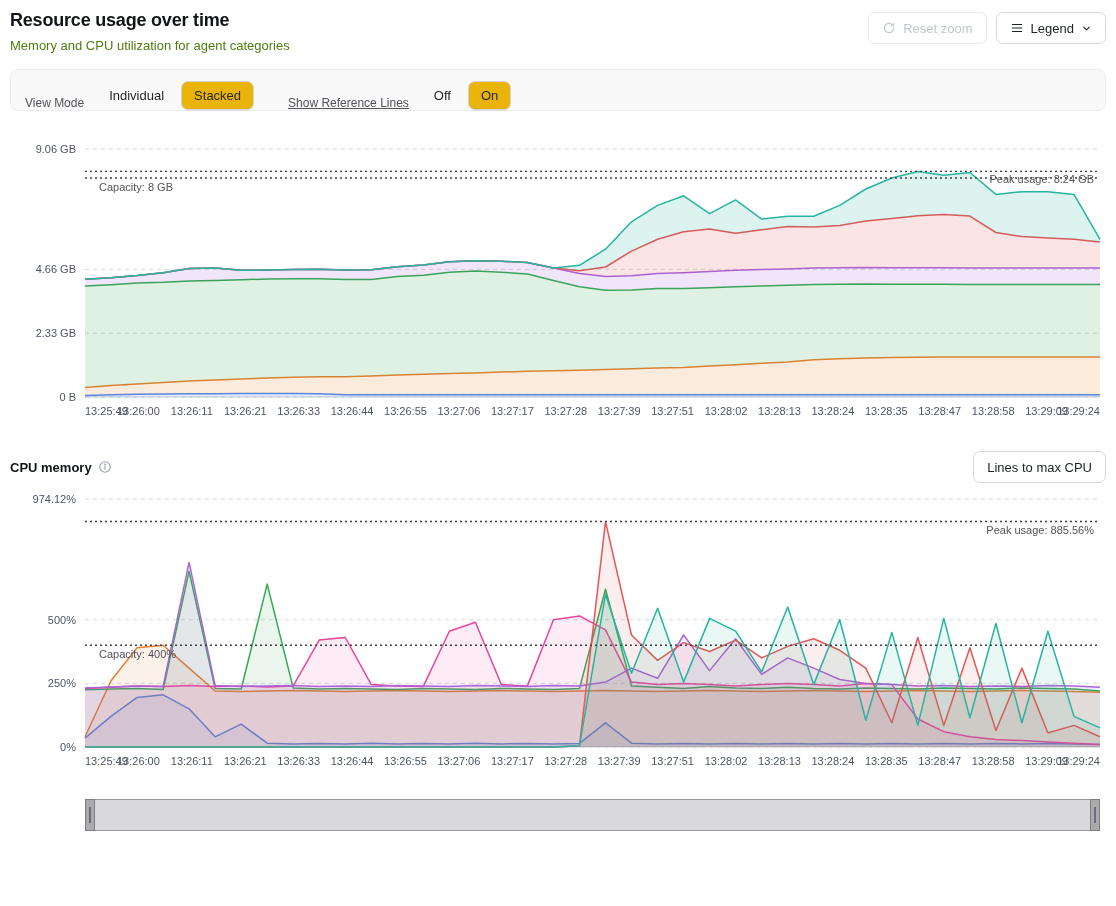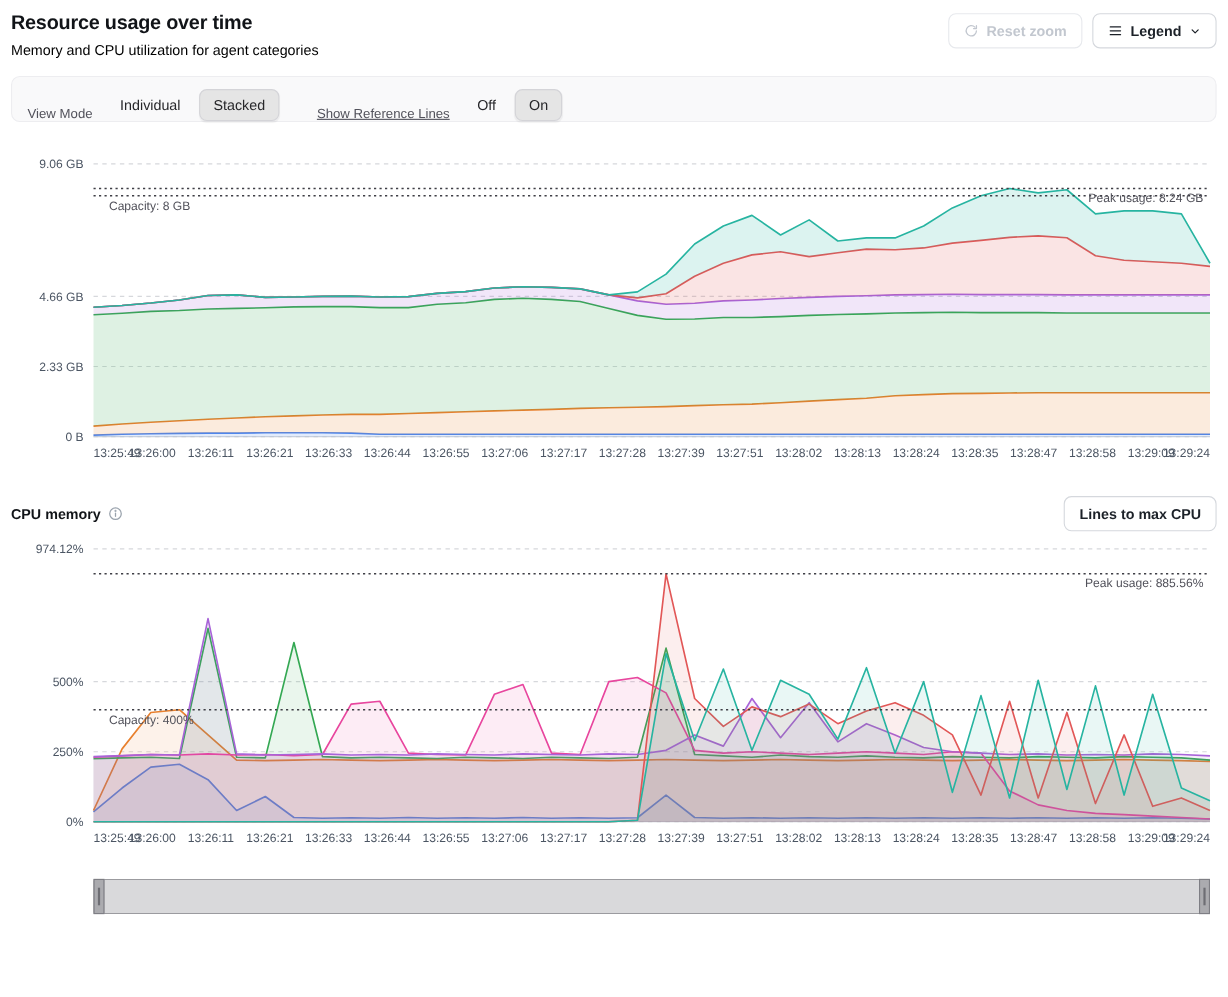--- a/index.html
+++ b/index.html
@@ -7,43 +7,43 @@
   body {
     width: 1116px; height: 906px; overflow: hidden;
     background: #ffffff; color: #111418;
     font-family: "Liberation Sans", sans-serif;
   }
   .page { padding: 8px 10px 0 10px; }
 
   
   .topbar { display: flex; justify-content: space-between; align-items: flex-start; }
   .title { font-size: 18px; font-weight: 700; margin: 2px 0 7px 0; letter-spacing: -0.2px; }
-  .subtitle { font-size: 13px; color: #000000; margin: 0; }
+  .subtitle { font-size: 13px; color: #4d7c0f; margin: 0; }
   .header-actions { display: flex; gap: 9px; padding-top: 4px; }
   .btn {
     display: inline-flex; align-items: center; gap: 7px;
     background: #fff; border: 1px solid #d5d8dd; border-radius: 7px;
-    padding: 0 13px; height: 32px; font-size: 13px; font-weight: 700;
+    padding: 0 13px; height: 32px; font-size: 13px; font-weight: 400;
     color: #1c2128; cursor: pointer; font-family: inherit; white-space: nowrap;
   }
   .btn-disabled { color: #c2c7cf; border-color: #e7e9ed; }
   .btn svg { flex: 0 0 auto; }
 
   
   .controls {
     margin-top: 16px; height: 42px;
     background: #f9f9fa; border: 1px solid #ededf0; border-radius: 8px;
     display: flex; align-items: flex-end; gap: 4px; padding: 0 14px;
   }
   .ctl-label { font-size: 12px; color: #52525b; margin-right: 8px; }
   .seg {
     border: 1px solid transparent; background: transparent; font-family: inherit;
     font-size: 13px; color: #27272a; padding: 6px 12px; border-radius: 7px; cursor: pointer;
   }
-  .seg-active { background: #e5e5e5; border-color: #d4d4d8; box-shadow: 0 1px 1px rgba(0,0,0,0.05); }
+  .seg-active { background: #eab308; border-color: #d4d4d8; box-shadow: 0 1px 1px rgba(0,0,0,0.05); }
   .gap-left { margin-left: 30px; text-decoration: underline; }
 
   
   .chart-section { margin-top: 28px; }
   .section-head { display: flex; justify-content: space-between; align-items: center; height: 32px; }
   .section-title-wrap { display: flex; align-items: center; gap: 6px; }
   .section-title { font-size: 13px; font-weight: 700; margin: 0; }
   .info-btn { display: inline-flex; align-items: center; background: none; border: none; padding: 0; cursor: pointer; }
   .chart { margin-top: 6px; }
   .chart svg { display: block; }

